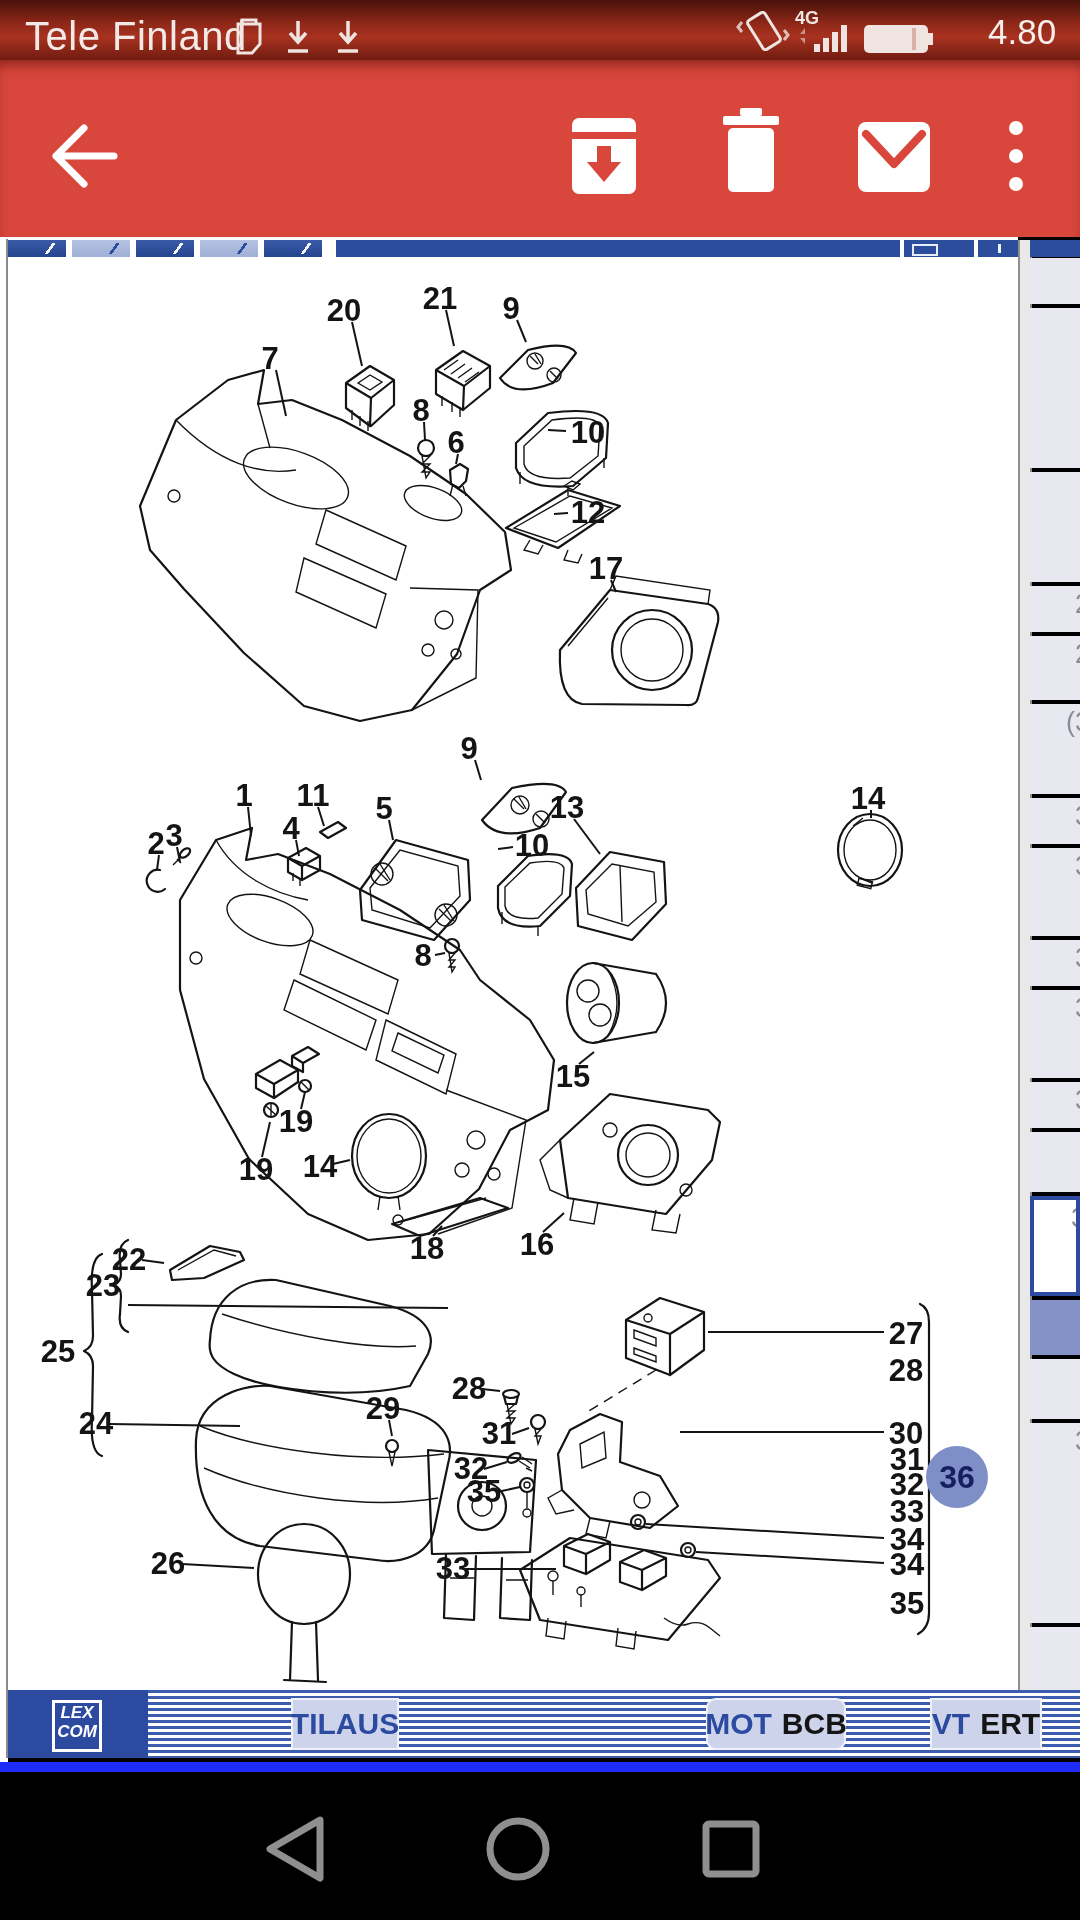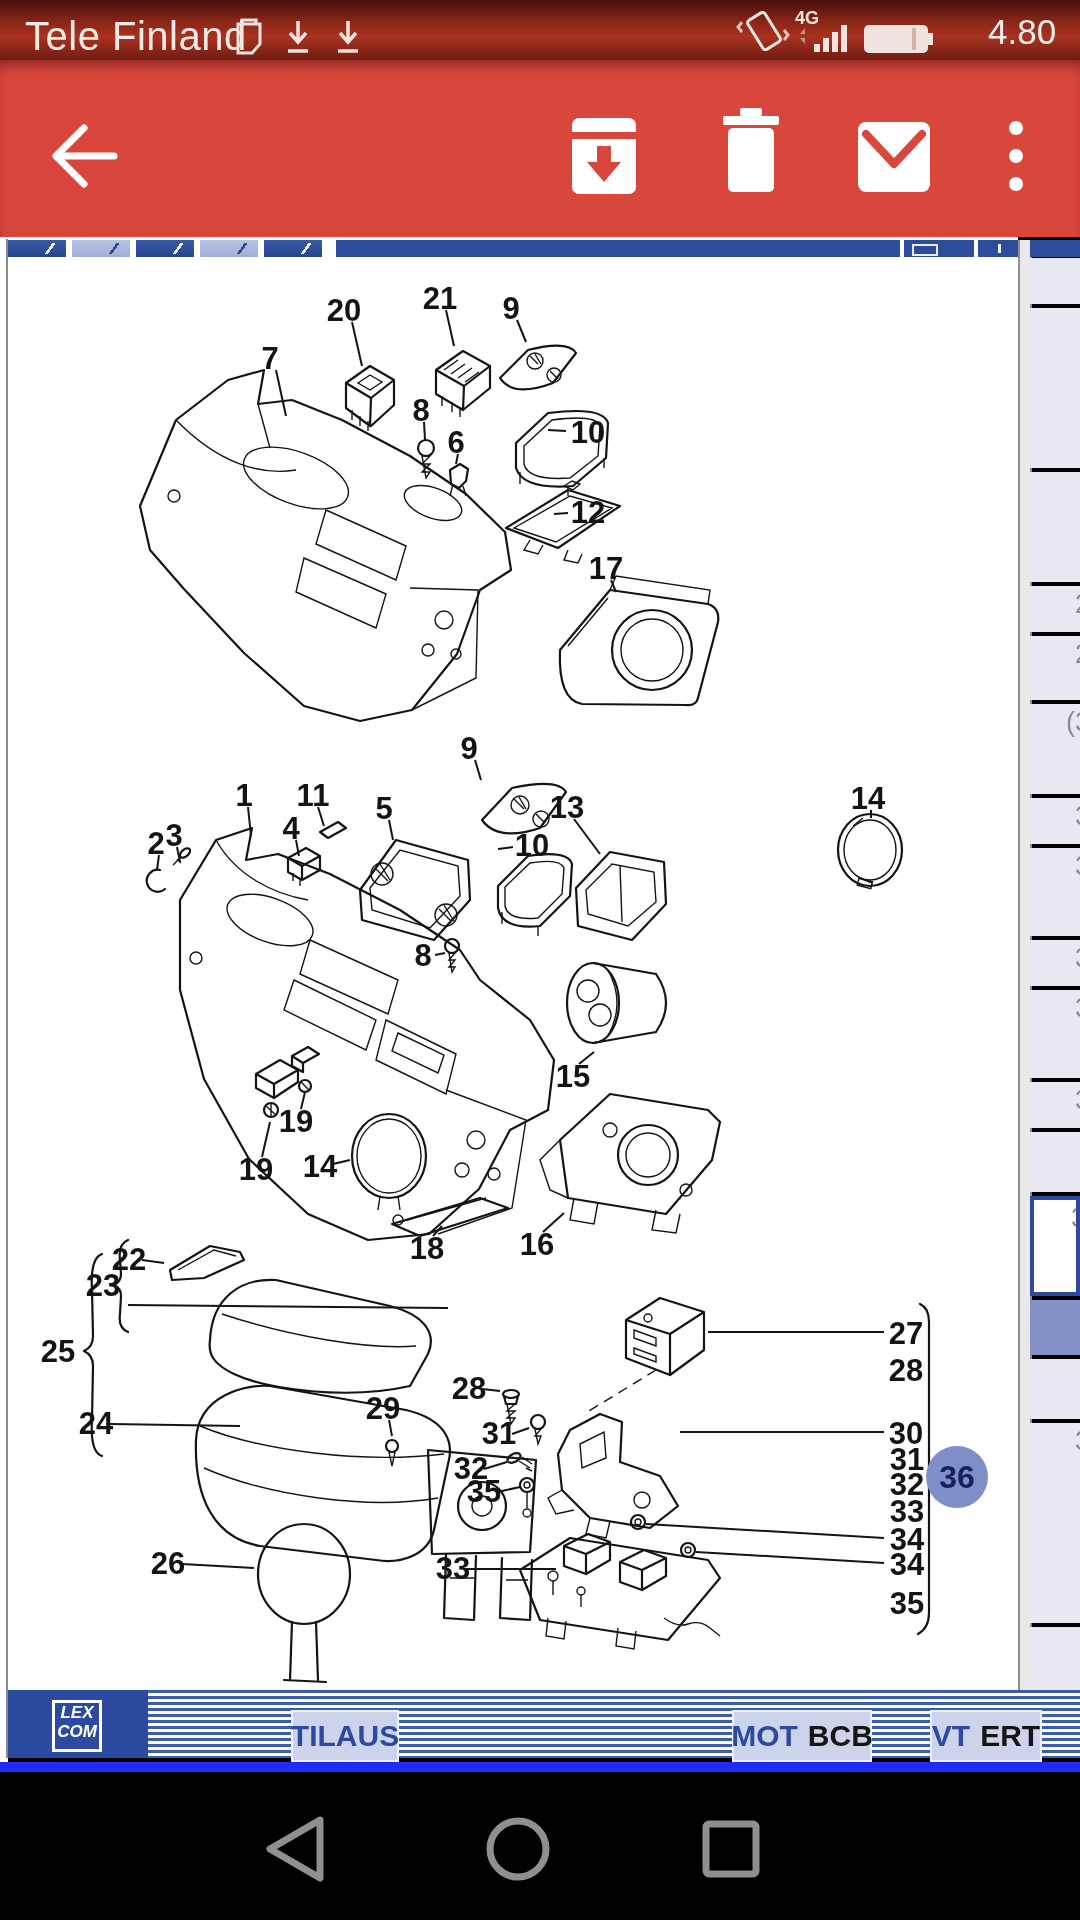--- a/index.html
+++ b/index.html
@@ -56,21 +56,21 @@
   .leader{stroke:#141414;stroke-width:2;}
   .badge-text{font:700 32px "Liberation Sans",sans-serif;fill:#16205e;}
 
   
   #bottom-bar{left:8px;top:1690px;width:1072px;height:68px;
      background:repeating-linear-gradient(180deg,#3c5cb0 0 3px,#ffffff 3px 6px);}
   #lexcom-box{position:absolute;left:0;top:0;width:140px;height:68px;background:#2b4aa0;}
   #lexcom-logo{position:absolute;left:44px;top:10px;width:44px;height:46px;border:3px solid #fff;
      color:#fff;font-weight:bold;font-size:17px;line-height:19px;text-align:center;letter-spacing:0;font-style:italic;}
   .bb-tab{position:absolute;top:8px;height:48px;background:#ccd3ea;border:2px solid #eef1f8;
-     display:flex;align-items:center;justify-content:center;font-weight:bold;font-size:30px;gap:10px;margin-top:12px;}
+     display:flex;align-items:center;justify-content:center;font-weight:bold;font-size:30px;gap:10px;}
   .bb-blue{color:#2b4aa0;} .bb-dark{color:#151515;}
 
   #blue-line{left:0;top:1762px;width:1080px;height:10px;background:#1f2cf5;}
   #left-gutter{left:0;top:237px;width:8px;height:1535px;background:#ffffff;}
 
   
   #nav-bar{left:0;top:1772px;width:1080px;height:148px;background:#000;}
 </style>
 </head>
 <body>
@@ -543,21 +543,21 @@
   <div id="lexcom-box">
     <div id="lexcom-logo">
       <div>LEX</div>
       <div>COM</div>
     </div>
   </div>
   <div id="bottom-tabs">
       <div class="bb-tab" style="left: 283px; width: 104px;">
         <span class="bb-blue">TILAUS</span>
       </div>
-      <div class="bb-tab" style="left: 724px; width: 136px;">
+      <div class="bb-tab" style="left: 698px; width: 136px; border-radius: 10px;">
         <span class="bb-blue">MOT</span>
         <span class="bb-dark">BCB</span>
       </div>
       <div class="bb-tab" style="left: 922px; width: 108px;">
         <span class="bb-blue">VT</span>
         <span class="bb-dark">ERT</span>
       </div>
     </div>
 </div>
 

